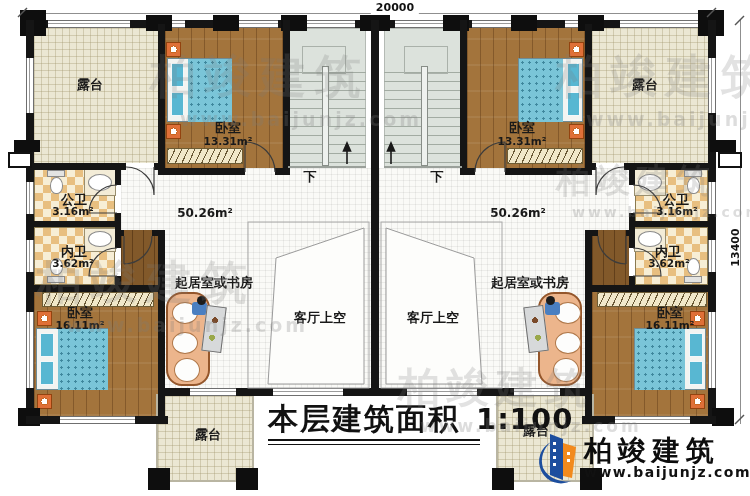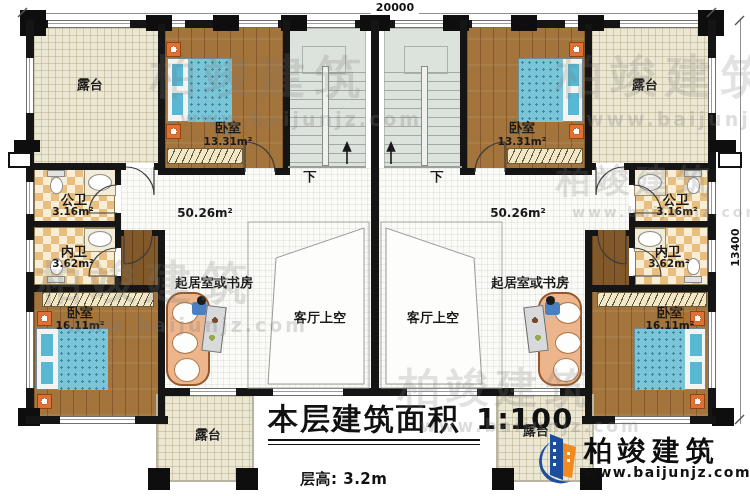--- a/index.html
+++ b/index.html
@@ -343,24 +343,20 @@
   <div class="dimline" style="left:22px;top:13px;width:690px;height:1px"></div>
   <div class="dimtext" style="left:395px;top:1px">20000</div>
   <div class="dimline" style="left:740px;top:20px;width:1px;height:404px"></div>
   <div class="vdimtext" style="left:712px;top:241px">13400</div>
 
   <div class="titleblock" style="left:268px;top:399px">
     <span class="t-main">本层建筑面积</span><span class="t-scale">1:100</span>
   </div>
   <div class="abs z6" style="left:268px;top:439px;width:212px;height:2px;background:#111"></div>
   <div class="abs z6" style="left:268px;top:444px;width:212px;height:1px;background:#111"></div>
-  <div class="titleblock t-sub" style="left:300px;top:470px">
-    <span>层高:</span>
-    <span>3.2m</span>
-  </div>
 
   <div class="logo-company" style="left:584px;top:432px">柏竣建筑</div>
   <div class="logo-url" style="left:584px;top:464px">www.baijunjz.com</div>
 
   <div class="wm" style="left:150px;top:46px">
     <div class="big">柏竣建筑</div>
     <div class="url">www.baijunjz.com</div>
   </div>
   <div class="wm" style="left:556px;top:46px">
     <div class="big">柏竣建筑</div>

